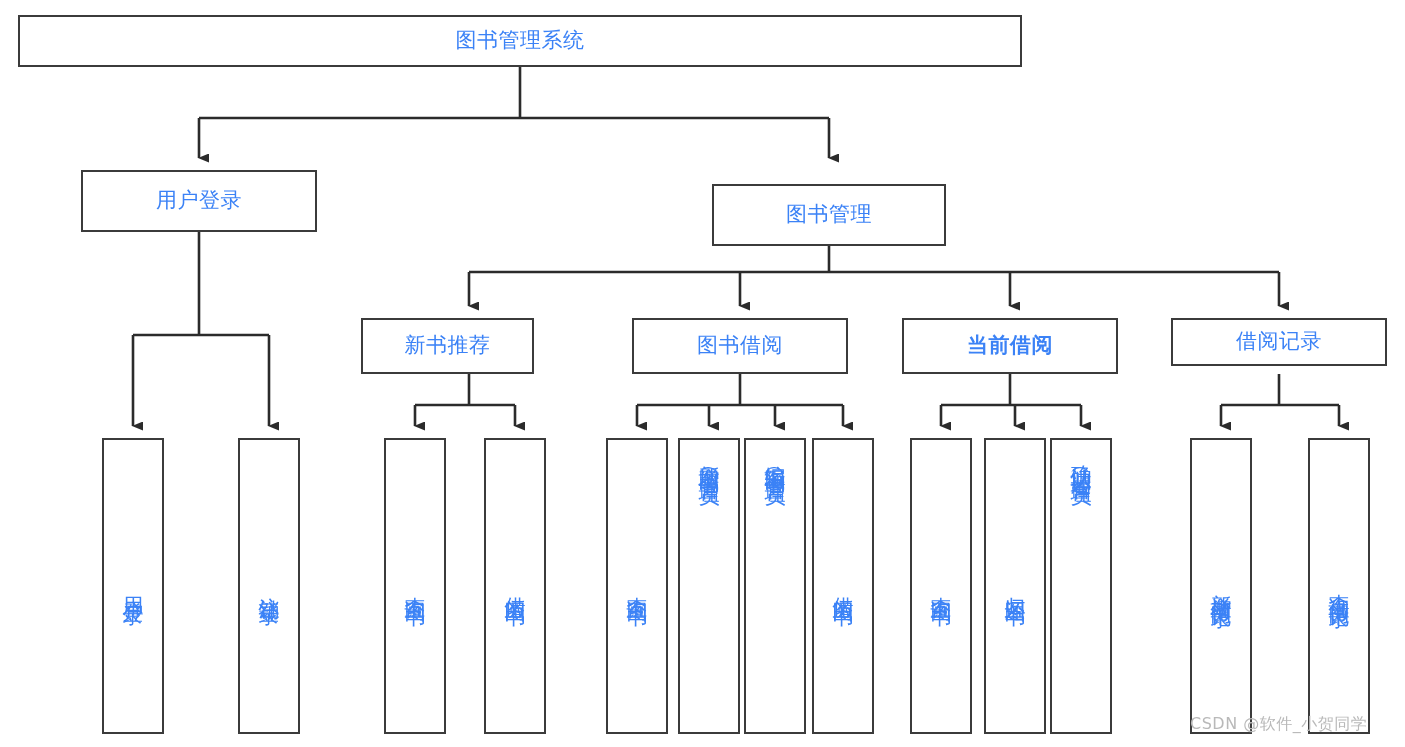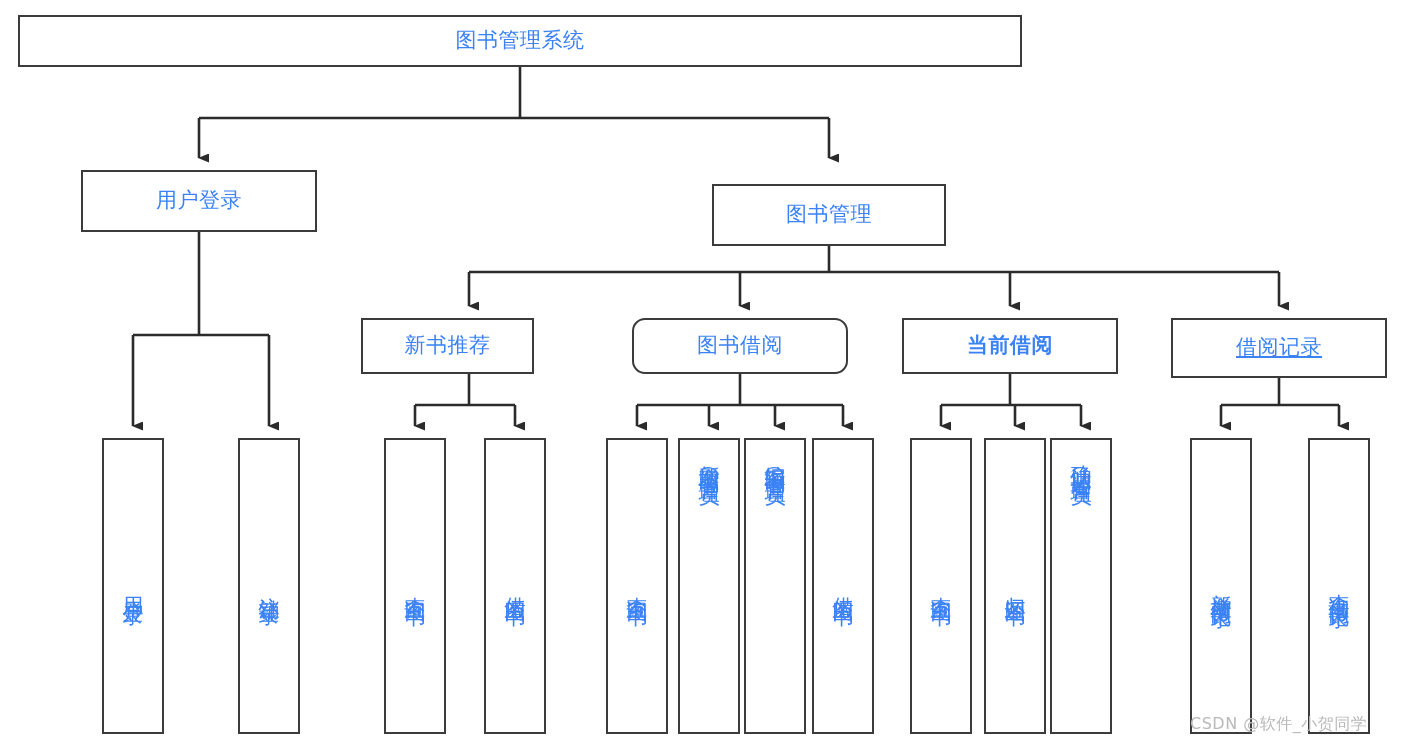--- a/index.html
+++ b/index.html
@@ -127,27 +127,27 @@
   <div class="node horizontal" style="left: 81px; top: 170px; width: 236px; height: 62px;">
     <span class="label">用户登录</span>
   </div>
   <div class="node horizontal" style="left: 712px; top: 154px; width: 234px; height: 62px; margin-top: 30px;">
     <span class="label">图书管理</span>
   </div>
 
   <div class="node horizontal" style="left: 361px; top: 318px; width: 173px; height: 56px;">
     <span class="label">新书推荐</span>
   </div>
-  <div class="node horizontal" style="left: 632px; top: 318px; width: 216px; height: 56px; border-radius: 13px;">
+  <div class="node horizontal" style="left: 632px; top: 318px; width: 216px; height: 56px;">
     <span class="label">图书借阅</span>
   </div>
   <div class="node horizontal" style="left: 902px; top: 318px; width: 216px; height: 56px; font-weight: bold;">
     <span class="label">当前借阅</span>
   </div>
-  <div class="node horizontal" style="left: 1171px; top: 318px; width: 216px; height: 60px; text-decoration: underline;">
+  <div class="node horizontal" style="left: 1171px; top: 318px; width: 216px; height: 48px;">
     <span class="label">借阅记录</span>
   </div>
 
   <div class="node vertical centered" style="left: 102px; top: 438px; width: 62px; height: 296px;">
     <span class="label">用户登录</span>
   </div>
   <div class="node vertical centered" style="left: 238px; top: 438px; width: 62px; height: 296px;">
     <span class="label">注销登录</span>
   </div>
   <div class="node vertical centered" style="left: 384px; top: 438px; width: 62px; height: 296px;">

